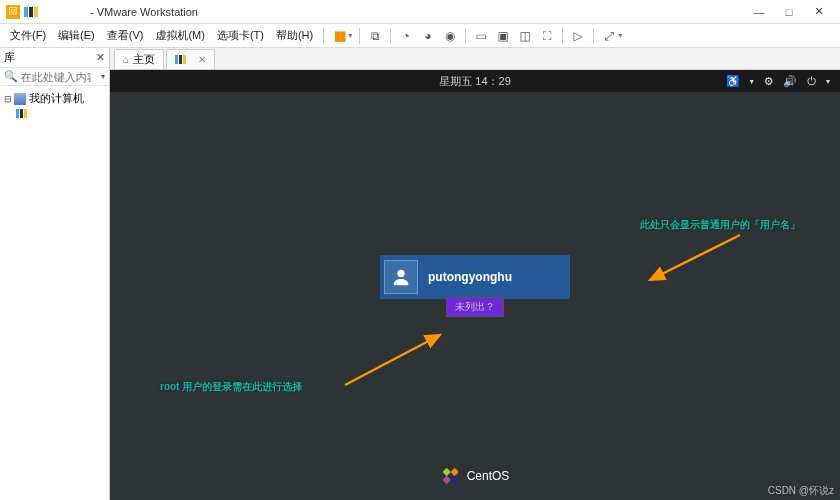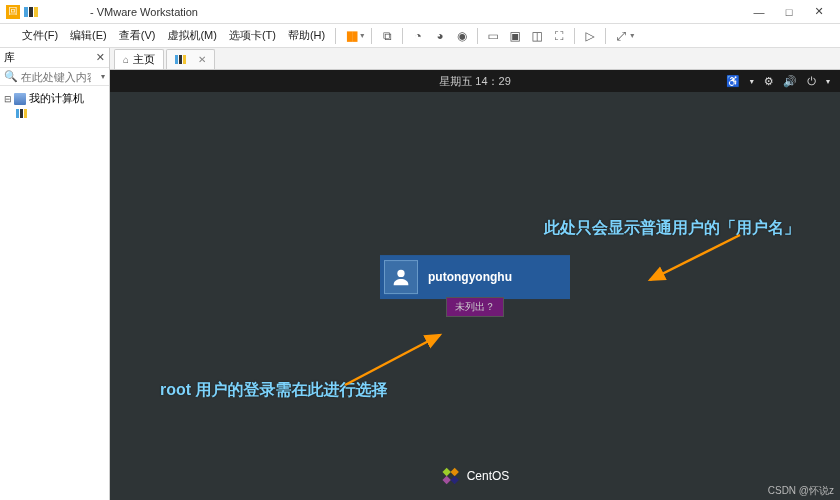--- a/index.html
+++ b/index.html
@@ -8,21 +8,21 @@
 
 .titlebar { height: 24px; background: #fff; display: flex; align-items: center; padding: 0 6px; border-bottom: 1px solid #ddd; }
 .titlebar .app-icon { width: 14px; height: 14px; background: #f7a800; margin-right: 4px; display:inline-flex; align-items:center; justify-content:center; font-size:9px; color:#fff; }
 .titlebar .color-bar { display: inline-flex; margin-right: 6px; }
 .titlebar .color-bar span { width: 4px; height: 10px; margin-right: 1px; }
 .titlebar .title-text { font-size: 11px; color: #333; margin-left: 45px; }
 .titlebar .win-controls { margin-left: auto; display: flex; }
 .titlebar .win-controls div { width: 30px; height: 18px; display:flex; align-items:center; justify-content:center; font-size:11px; color:#444; }
 
 
-.menubar { height: 24px; background: #fff; display: flex; align-items: center; padding: 0 16px; border-bottom: 1px solid #ddd; font-size: 11px; }
+.menubar { height: 24px; background: #fff; display: flex; align-items: center; padding: 0 4px; border-bottom: 1px solid #ddd; font-size: 11px; }
 .menubar .menu-item { padding: 0 6px; color: #222; }
 .menubar .sep { width: 1px; height: 16px; background: #ccc; margin: 0 4px; }
 .menubar .tb-icon { width: 18px; height: 18px; display:flex; align-items:center; justify-content:center; margin: 0 2px; color:#555; font-size:12px; }
 .menubar .pause { color:#ff8c00; font-weight:bold; font-size:13px; letter-spacing:-2px; }
 .menubar .dropdown-arrow { font-size:8px; color:#777; margin-left:-2px; margin-right:3px; }
 
 
 .main { display: flex; height: calc(500px - 48px); }
 .sidebar { width: 110px; background: #fff; border-right: 1px solid #ccc; display:flex; flex-direction:column; }
 .sidebar-header { display:flex; align-items:center; padding: 2px 4px; font-size:11px; border-bottom:1px solid #e4e4e4; }
@@ -49,27 +49,27 @@
 .guest-top { position:absolute; top:0; left:0; right:0; height:22px; background:#1a1a1a; display:flex; align-items:center; color:#ccc; font-size:11px;justify-content:center; }
 .guest-top .center { position:absolute; left:50%; transform:translateX(-50%); }
 .guest-top .right { margin-left:auto; display:flex; gap:10px; padding-right:10px; align-items:center; }
 .guest-top .ico { font-size:11px; color:#ddd; }
 
 .user-tile { position:absolute; left:50%; top:50%; transform:translate(-50%,-68%); width:190px; height:44px; background:#255a9a; display:flex; align-items:center; padding:4px; }
 .user-tile .avatar { width:34px; height:34px; background:#3b6fa8; display:flex; align-items:center; justify-content:center; border:1px solid #6899c8; }
 .user-tile .avatar svg { width:22px; height:22px; fill:#fff; }
 .user-tile .uname { color:#fff; font-size:12px; font-weight:bold; margin-left:10px; }
 
-.not-listed { position:absolute; left:50%; top:50%; transform:translate(-50%, 12px); background:#701a75; border:1px solid #555; color:#ccc; font-size:10px; padding:2px 8px; }
+.not-listed { position:absolute; left:50%; top:50%; transform:translate(-50%, 12px); background:#6d28d9; border:1px solid #555; color:#ccc; font-size:10px; padding:2px 8px; }
 
 .centos { position:absolute; bottom:14px; left:50%; transform:translateX(-50%); display:flex; align-items:center; gap:6px; color:#fff; font-size:12px; }
 .centos .logo { width:20px; height:20px; }
 
 
-.anno { position:absolute; color:#7dd3fc; font-size:16px; font-weight:bold; text-shadow:0 0 2px rgba(0,0,0,.6); }
+.anno { position:absolute; color:#14b8a6; font-size:10px; font-weight:bold; text-shadow:0 0 2px rgba(0,0,0,.6); }
 .arrow { position:absolute; pointer-events:none; }
 .watermark { position:absolute; right:6px; bottom:2px; font-size:10px; color:#b8b8b8; }
 </style>
 </head>
 <body>
 
 <div class="titlebar">
   <div class="app-icon">回</div>
   <div class="color-bar">
     <span style="background:#4aa3df"></span>

